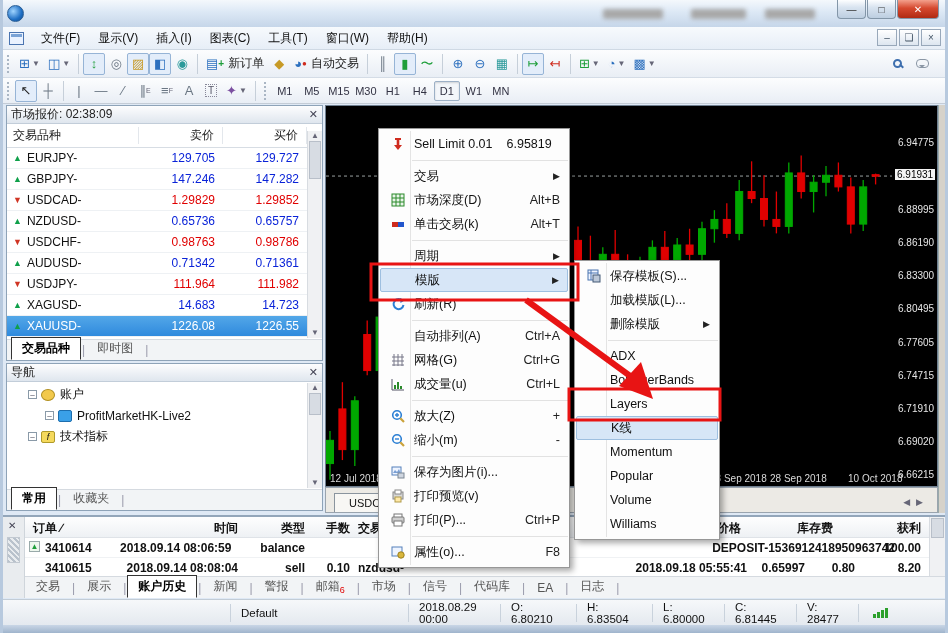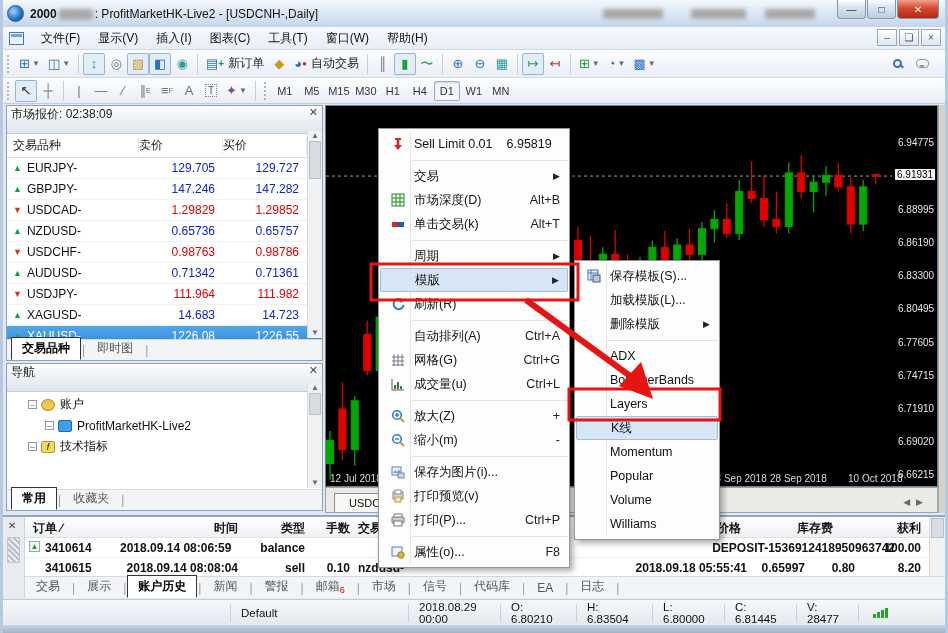--- a/index.html
+++ b/index.html
@@ -48,27 +48,27 @@
   .ic-blue { color:#2b6fbe; } .ic-green { color:#1e9e3a; } .ic-red { color:#cf2b1e; }
   .ic-gold { color:#c79a26; } .ic-teal { color:#2a9a9a; } .ic-gray { color:#6a7683; }
   .lens { width:9px; height:9px; border:2px solid #3e6fae; border-radius:50%; position:relative; }
   .lens::after { content:""; position:absolute; width:5px; height:2px; background:#3e6fae;
     transform:rotate(45deg); right:-4px; bottom:-1px; }
   .chat { width:13px; height:9px; border:1.5px solid #8b97a5; border-radius:4px; position:relative; }
   .chat::after { content:""; position:absolute; left:2px; bottom:-4px; border:3px solid transparent; border-top-color:#8b97a5; }
 
   
   .panel { background:#fff; border:1px solid #8ea3b8; }
-  .panel-header { height:28px; background:linear-gradient(#fdfdfe,#dfe6ee); border-bottom:1px solid #c2cdd9;
-    display:flex; align-items:flex-start; padding:0 4px; color:#222; font-size:12px; }
+  .panel-header { height:18px; background:linear-gradient(#fdfdfe,#dfe6ee); border-bottom:1px solid #c2cdd9;
+    display:flex; align-items:center; padding:0 4px; color:#222; font-size:12px; }
   .panel-x { margin-left:auto; color:#445; font-size:11px; font-weight:bold; }
   .mw { left:3px; top:105px; width:317px; height:256px; }
   .mw-cols { display:flex; height:24px; border-bottom:1px solid #d7dde4; align-items:center; color:#222; }
   .mw-col-sym { width:132px; padding-left:6px; border-right:1px solid #e3e7ec; }
-  .mw-col-num { width:84px; padding-right:8px; border-right:1px solid #e3e7ec; }
+  .mw-col-num { width:84px; text-align:right; padding-right:8px; border-right:1px solid #e3e7ec; }
   .mw-row { display:flex; height:21px; align-items:center; border-bottom:1px solid #eef1f4; position:relative; }
   .mw-sym { width:132px; padding-left:6px; color:#111; display:flex; align-items:center; gap:5px; }
   .mw-num { width:84px; text-align:right; padding-right:8px; font-size:12px; }
   .mw-up { color:#0a23d8; } .mw-down { color:#e00000; }
   .arr { font-size:9px; } .arr-up { color:#0fa04a; } .arr-down { color:#d03524; }
   .mw-row.selected { background:linear-gradient(#53a7e8,#2f8add); }
   .mw-row.selected .mw-sym, .mw-row.selected .mw-num { color:#fff; }
   .vscroll { position:absolute; right:0; top:25px; bottom:22px; width:15px; background:#f0f1f3; border-left:1px solid #d8dce1; font-size:8px; color:#667; text-align:center; }
   .vthumb { background:#d7dce3; border:1px solid #b8bfc9; margin:1px; height:38px; }
   .ptabs { position:absolute; left:0; right:0; bottom:0; height:21px; background:#f2f4f6; border-top:1px solid #d5dae0; display:flex; align-items:flex-end; padding-left:4px; }
@@ -136,21 +136,20 @@
   .sig i { width:3px; background:#2ca02c; display:block; }
   .frame-bottom { left:0; top:625px; width:942px; height:8px; background:linear-gradient(#c9d6e6,#9fb4cc); }
 
   .annot { z-index:100; pointer-events:none; }
 </style>
 </head>
 <body>
 
 <div class="abs titlebar">
   <span class="logo"></span>
-  <span class="title-text"><b>2000</b><span class="redact" style="width:34px;height:11px;margin:0 2px;"></span><span>: ProfitMarketHK-Live2 - [USDCNH-,Daily]</span></span>
   <span class="redact abs" style="left:600px;top:9px;width:60px;height:10px;"></span>
   <span class="redact abs" style="left:688px;top:9px;width:55px;height:10px;"></span>
   <span class="redact abs" style="left:762px;top:9px;width:50px;height:10px;"></span>
   <div class="cap-btns">
     <div class="cap-btn">—</div>
     <div class="cap-btn">□</div>
     <div class="cap-btn cap-close">✕</div>
   </div>
 </div>
 

